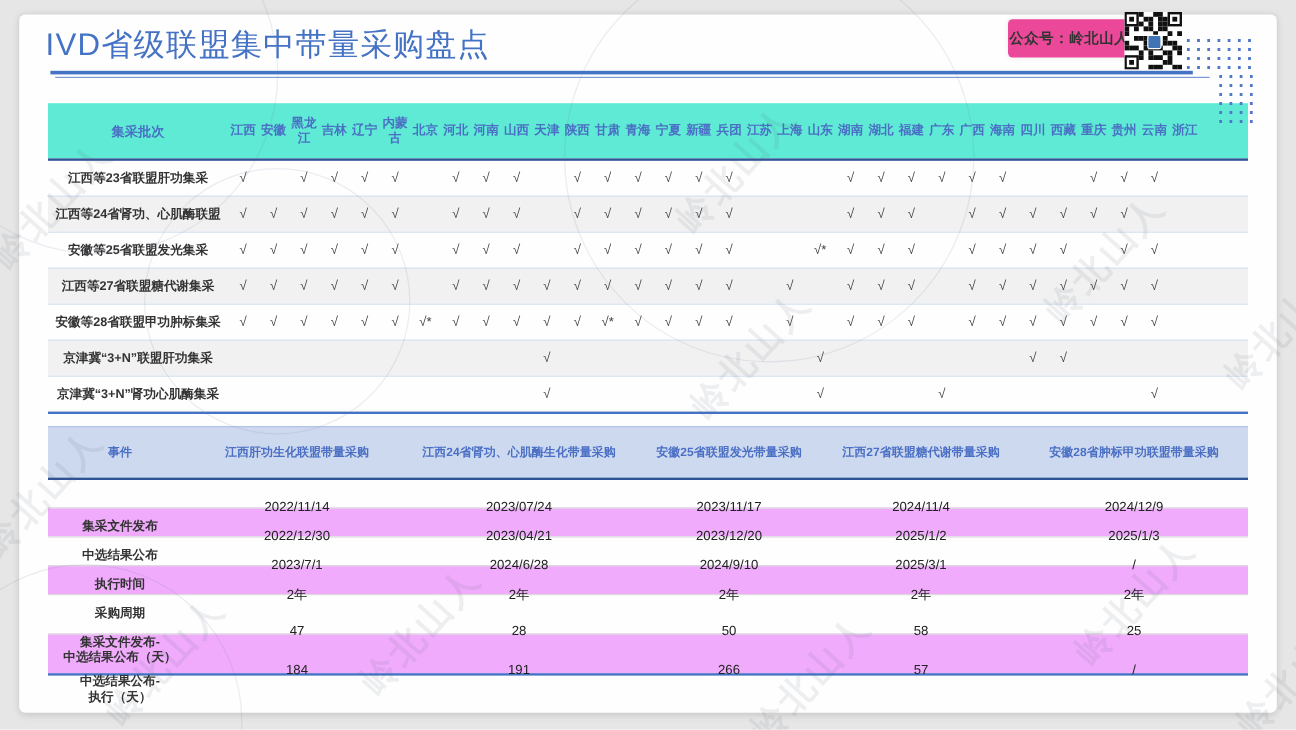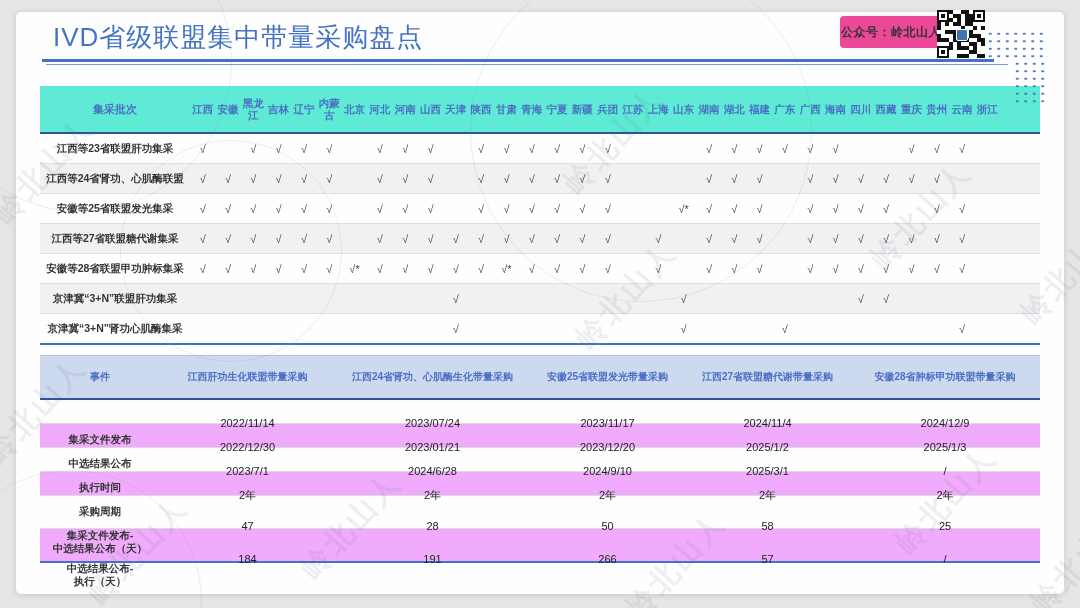--- a/index.html
+++ b/index.html
@@ -15,21 +15,21 @@
   }
   
   .wm-layer{position:absolute;inset:0;z-index:6;pointer-events:none;}
   .wm{
     position:absolute;color:rgba(85,95,115,.10);font-size:30px;letter-spacing:3px;
     transform:rotate(-48deg);white-space:nowrap;font-weight:bold;
   }
   .arc{position:absolute;border:1px solid rgba(110,130,165,.14);border-radius:50%;}
   
   .title{
-    position:absolute;left:53px;top:20px;z-index:3;
+    position:absolute;left:38px;top:20px;z-index:3;
     font-size:26px;color:#4472c4;font-weight:500;letter-spacing:1px;
   }
   .underline-thick{position:absolute;left:42px;top:59px;width:952px;height:3px;background:#4472c4;z-index:3;}
   .underline-thin{position:absolute;left:46px;top:64px;width:962px;height:1px;background:#7b98d4;z-index:3;}
   .pill{
     position:absolute;left:840px;top:16px;width:102px;height:32px;z-index:3;
     background:#ec4899;border-radius:4px;box-shadow:0 0 5px rgba(0,0,0,.07);
     display:flex;align-items:center;justify-content:center;
     font-size:12px;color:#333;font-weight:bold;letter-spacing:.5px;
   }
@@ -501,21 +501,21 @@
         <div class="t2val">2023/07/24</div>
         <div class="t2val">2023/11/17</div>
         <div class="t2val">2024/11/4</div>
         <div class="t2val">2024/12/9</div>
       </div>
       <div class="t2row zebra">
         <div class="t2label">
           <div class="">中选结果公布</div>
         </div>
         <div class="t2val">2022/12/30</div>
-        <div class="t2val">2023/01/21</div>
+        <div class="t2val">2023/04/21</div>
         <div class="t2val">2023/12/20</div>
         <div class="t2val">2025/1/2</div>
         <div class="t2val">2025/1/3</div>
       </div>
       <div class="t2row">
         <div class="t2label">
           <div class="">执行时间</div>
         </div>
         <div class="t2val">2023/7/1</div>
         <div class="t2val">2024/6/28</div>

